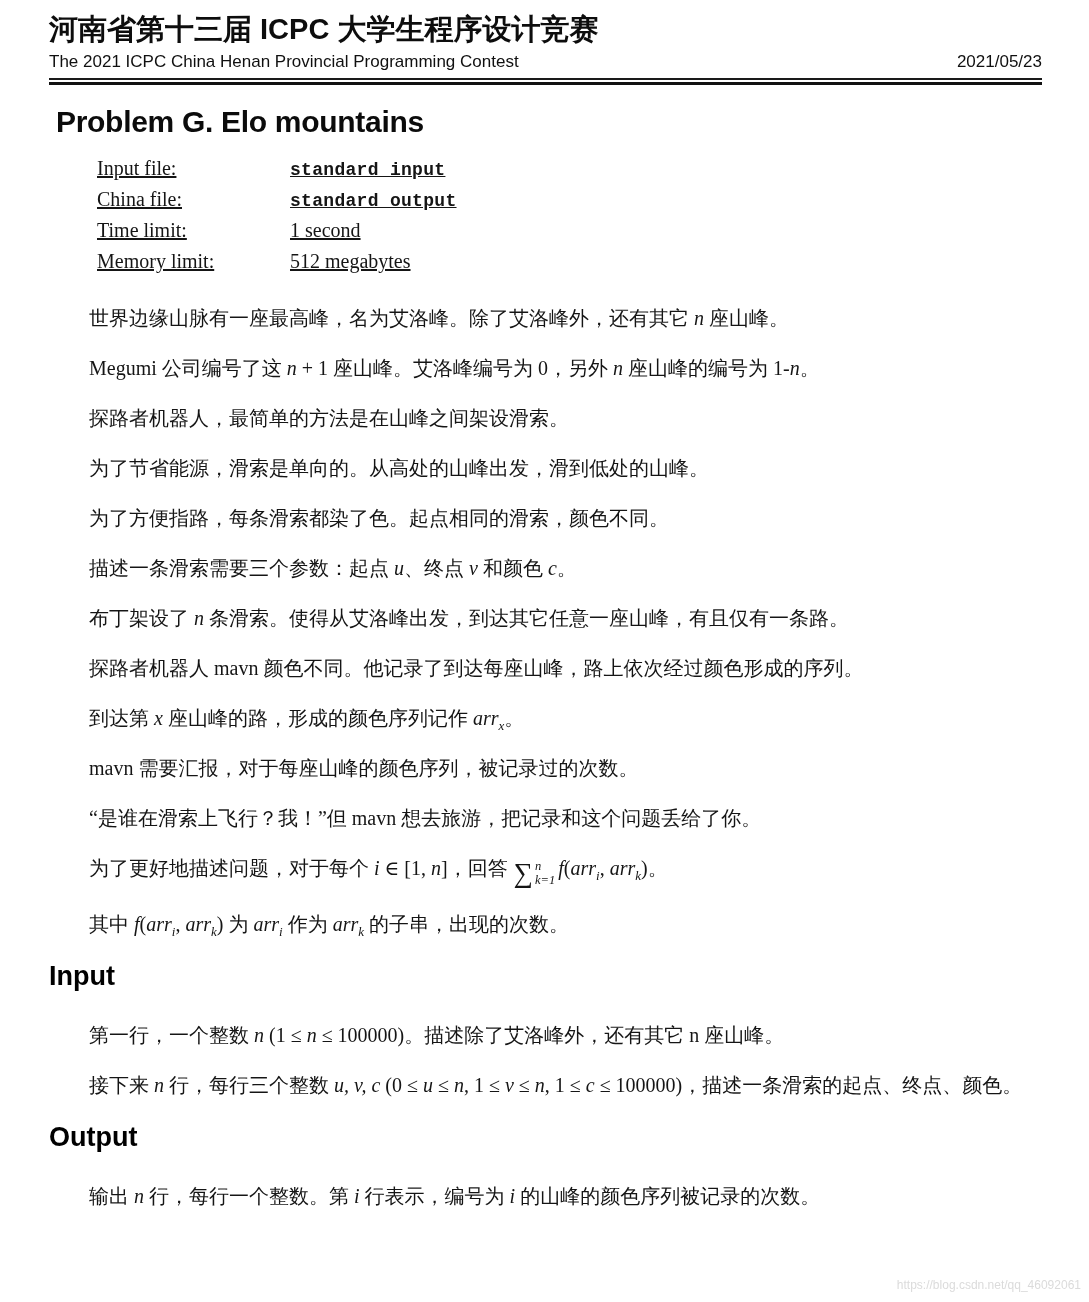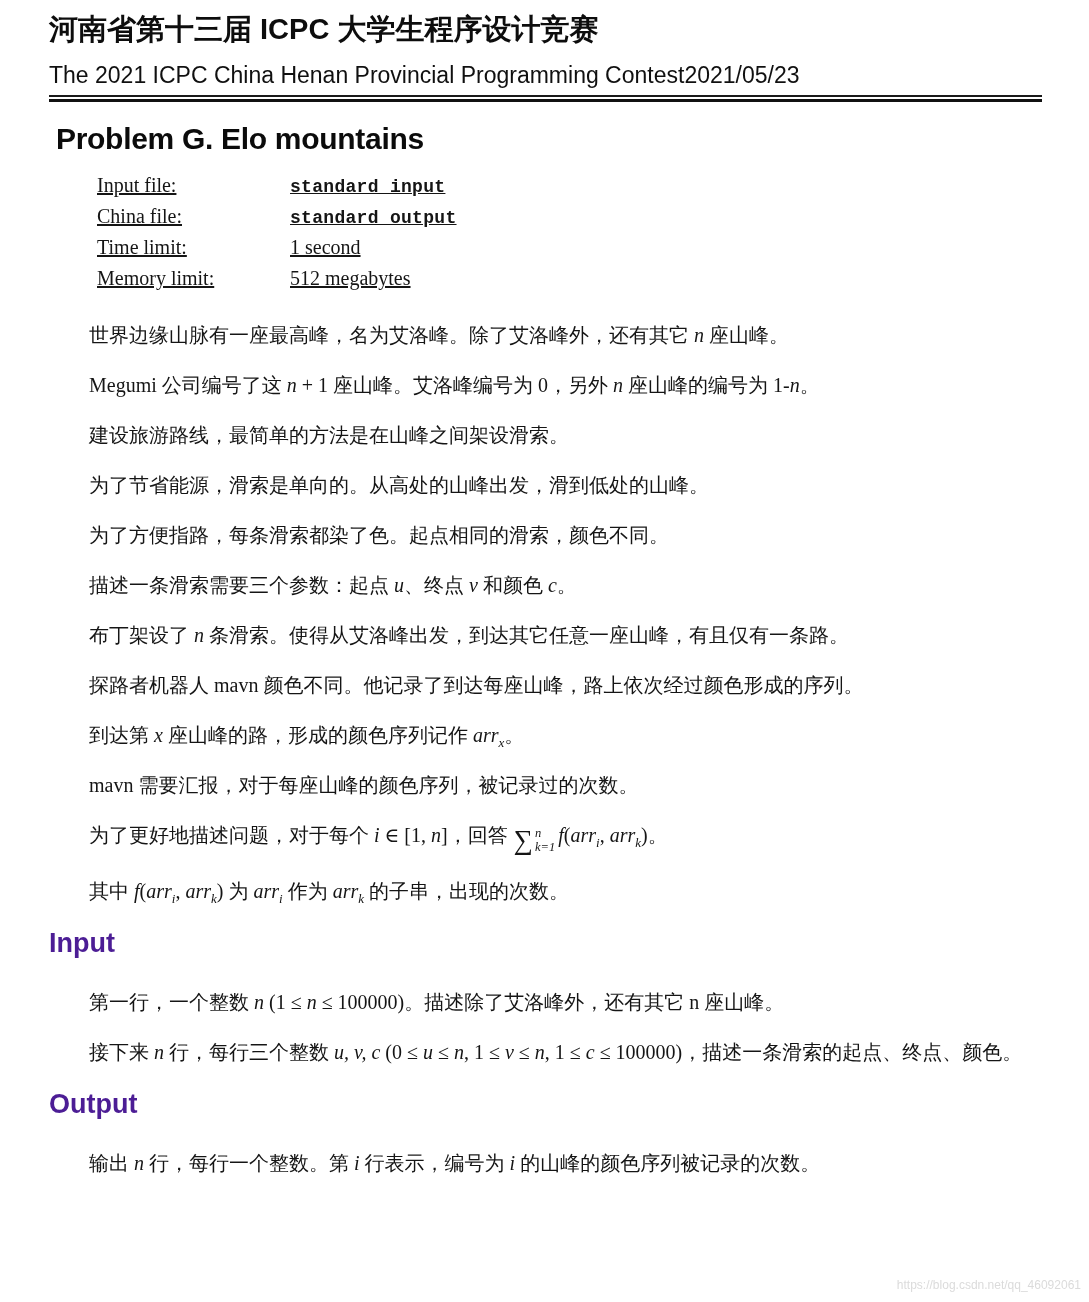--- a/index.html
+++ b/index.html
@@ -12,38 +12,38 @@
     overflow: hidden;
   }
   .page { padding: 12px 47px 0 49px; }
 
   
   .hdr-cn {
     font-family: "Liberation Sans", "DejaVu Sans", sans-serif;
     font-weight: 700; font-size: 29px; line-height: 1.2; color: #0d0d0d;
   }
   .hdr-row {
-    display: flex; align-items: baseline;
+    display: flex; justify-content: space-between; align-items: baseline;
     font-family: "Liberation Sans", "DejaVu Sans", sans-serif;
-    font-size: 23px; margin-top: 15px; color: #101010;
+    font-size: 17px; margin-top: 5px; color: #101010;
   }
   .rule { margin-top: 6px; }
   .rule-thin  { height: 0; border-top: 2px solid #1a1a1a; }
   .rule-thick { height: 0; border-top: 3px solid #111111; margin-top: 2px; }
 
   
   h1 {
     font-family: "Liberation Sans", "DejaVu Sans", sans-serif;
     font-size: 30px; font-weight: 700; letter-spacing: -0.3px;
     margin: 20px 0 18px 7px; color: #0b0b0b;
   }
   h2 {
     font-family: "Liberation Sans", "DejaVu Sans", sans-serif;
     font-size: 27px; font-weight: 700;
-    margin: 6px 0 30px 0; color: #4c1d95;
+    margin: 6px 0 30px 0; color: #000000;
   }
 
   
   .meta { margin-left: 48px; font-size: 20px; }
   .meta-row { display: flex; align-items: baseline; height: 31px; text-decoration: underline; }
   .meta-label { width: 193px; }
   .meta-value.mono {
     font-family: "Liberation Mono", "DejaVu Sans Mono", monospace;
     font-size: 18px; font-weight: 600; letter-spacing: 0.3px;
   }
@@ -105,28 +105,29 @@
     </div>
     <div class="meta-row">
       <span class="meta-label">Memory limit:</span>
       <span class="meta-value">512 megabytes</span>
     </div>
   </div>
 
   <div class="statement">
       <p>世界边缘山脉有一座最高峰，名为艾洛峰。除了艾洛峰外，还有其它 <span class="math">n</span> 座山峰。</p>
       <p>Megumi 公司编号了这 <span class="math">n</span> + 1 座山峰。艾洛峰编号为 0，另外 <span class="math">n</span> 座山峰的编号为 1-<span class="math">n</span>。</p>
-      <p>建设旅游路线，最简单的方法是在山峰之间架设滑索。</p>
+      <p>探路者机器人，最简单的方法是在山峰之间架设滑索。</p>
       <p>为了节省能源，滑索是单向的。从高处的山峰出发，滑到低处的山峰。</p>
       <p>为了方便指路，每条滑索都染了色。起点相同的滑索，颜色不同。</p>
       <p>描述一条滑索需要三个参数：起点 <span class="math">u</span>、终点 <span class="math">v</span> 和颜色 <span class="math">c</span>。</p>
       <p>布丁架设了 <span class="math">n</span> 条滑索。使得从艾洛峰出发，到达其它任意一座山峰，有且仅有一条路。</p>
       <p>探路者机器人 mavn 颜色不同。他记录了到达每座山峰，路上依次经过颜色形成的序列。</p>
       <p>到达第 <span class="math">x</span> 座山峰的路，形成的颜色序列记作 <span class="math">arr<sub>x</sub></span>。</p>
       <p>mavn 需要汇报，对于每座山峰的颜色序列，被记录过的次数。</p>
+      <p>“是谁在滑索上飞行？我！”但 mavn 想去旅游，把记录和这个问题丢给了你。</p>
       <p>为了更好地描述问题，对于每个 <span class="math">i</span> ∈ [1, <span class="math">n</span>]，回答 <span class="sum">
           <span class="sum-sigma">∑</span>
           <span class="sum-limits">
             <span>n</span>
             <span>k=1</span>
           </span>
         </span><span class="math">f</span>(<span class="math">arr<sub>i</sub></span>, <span class="math">arr<sub>k</sub></span>)。</p>
       <p>其中 <span class="math">f</span>(<span class="math">arr<sub>i</sub></span>, <span class="math">arr<sub>k</sub></span>) 为 <span class="math">arr<sub>i</sub></span> 作为 <span class="math">arr<sub>k</sub></span> 的子串，出现的次数。</p>
     </div>
 

